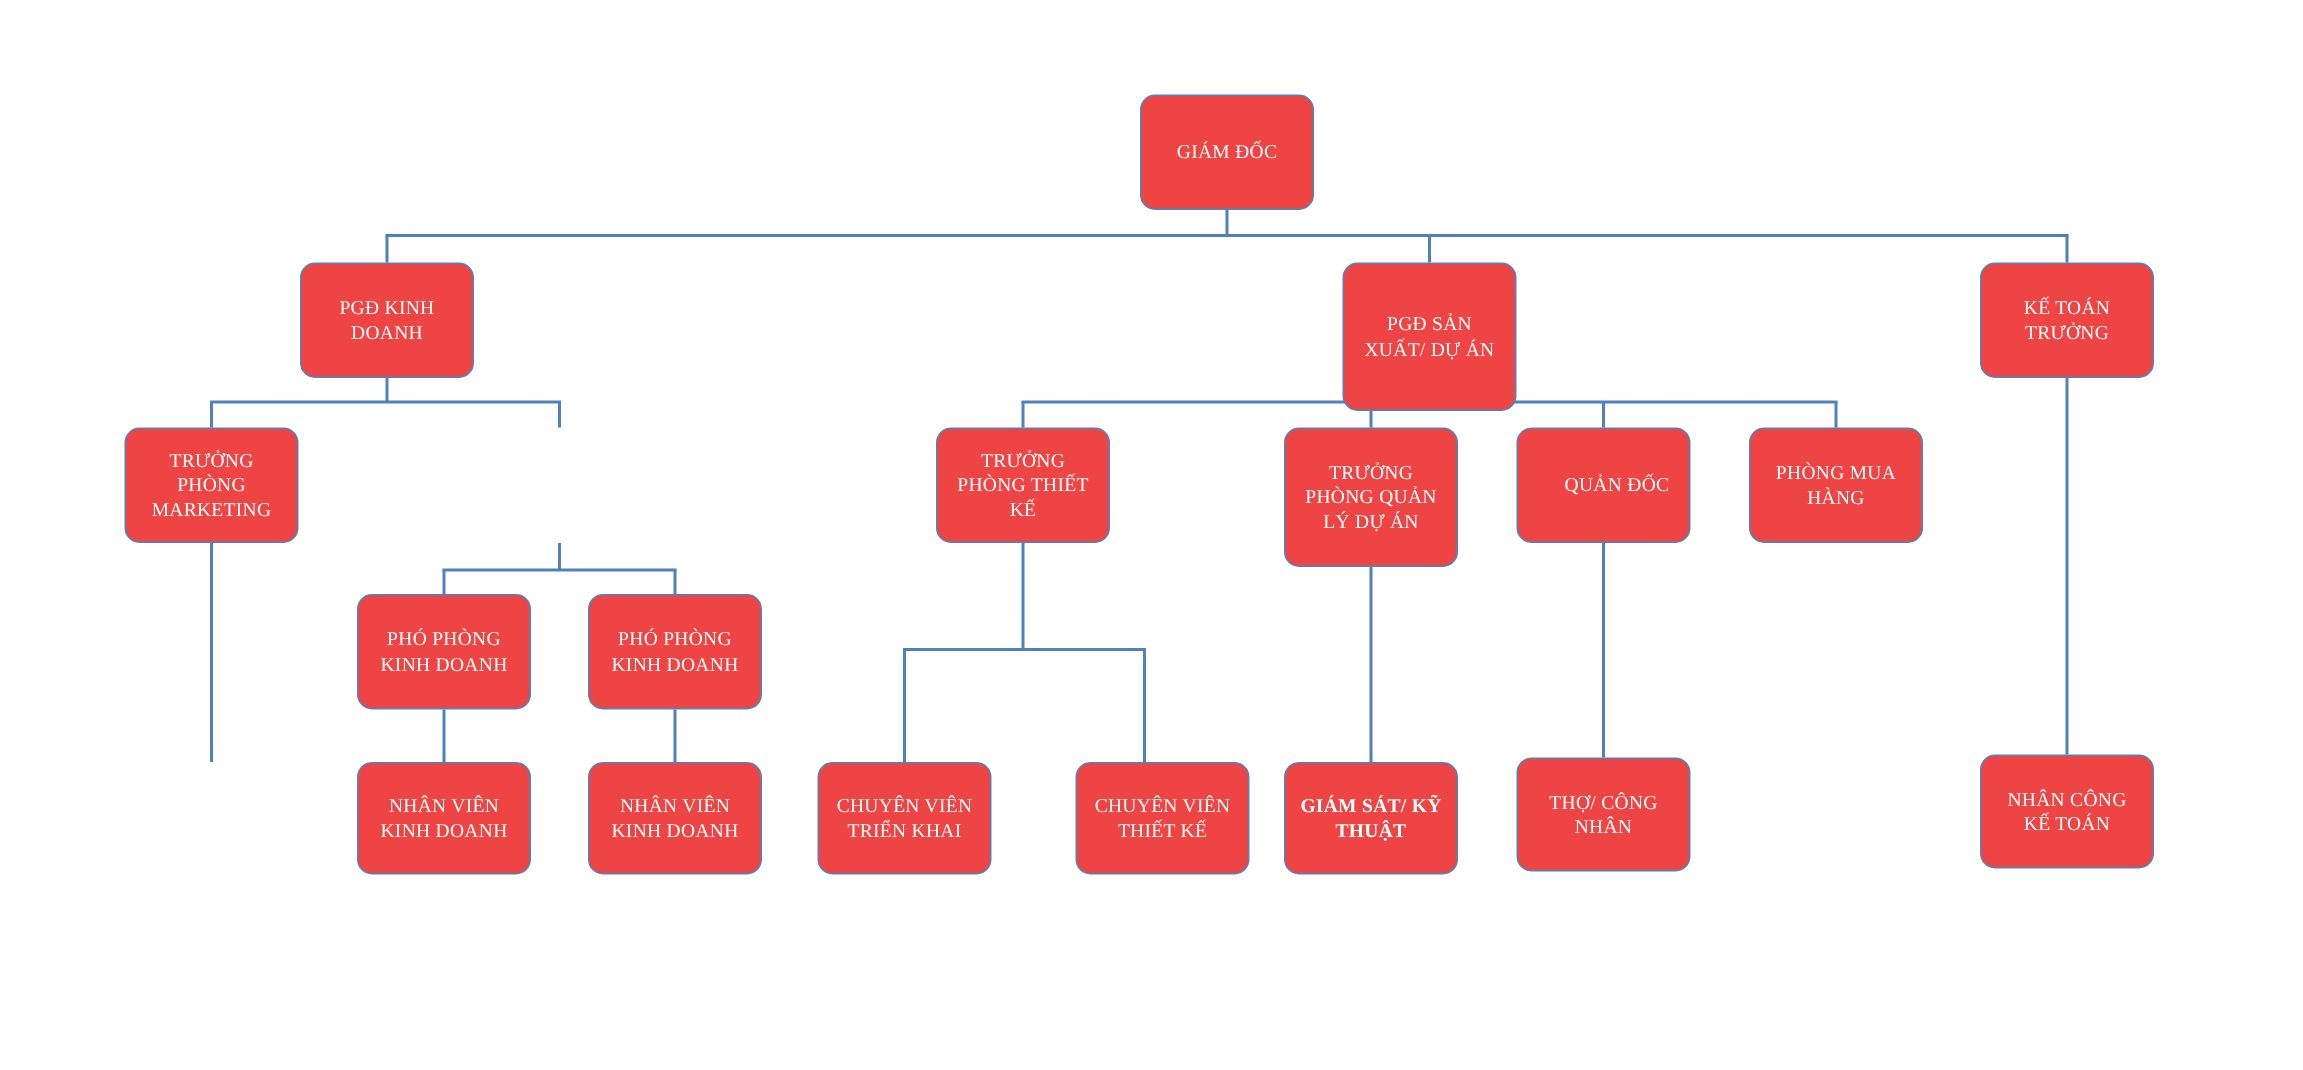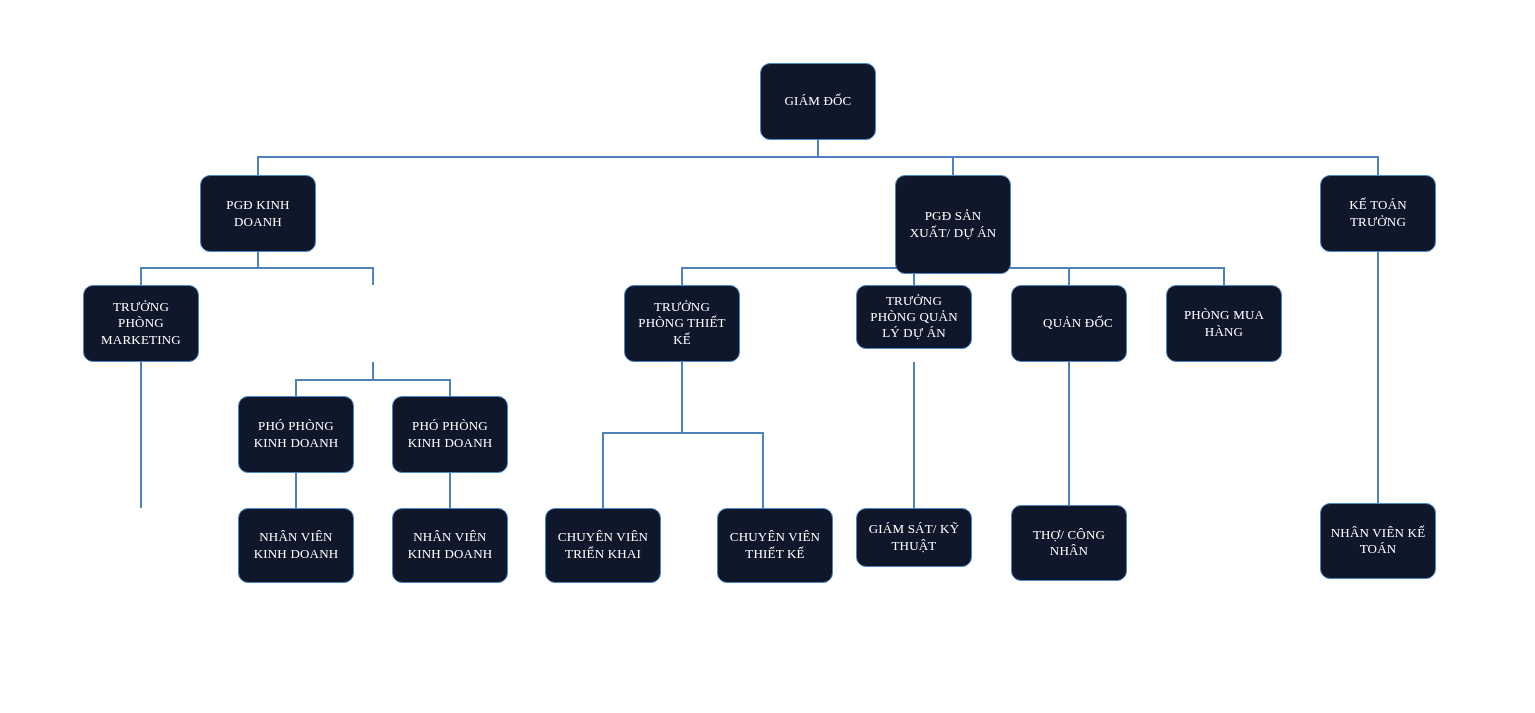--- a/index.html
+++ b/index.html
@@ -11,21 +11,21 @@
   .canvas {
     position: relative;
     width: 1535px;
     height: 713px;
     background: #ffffff;
     overflow: hidden;
   }
   .org-node {
     position: absolute;
     box-sizing: border-box;
-    background: #0f172a;
+    background: #ef4444;
     border: 1px solid #4a86c5;
     border-radius: 10px;
     color: #ffffff;
     display: flex;
     align-items: center;
     justify-content: center;
     text-align: center;
     font-size: 13px;
     line-height: 1.25;
     letter-spacing: 0.2px;
@@ -81,21 +81,21 @@
     </div>
     <div class="org-node" style="left: 1320px; top: 175px; width: 116px; height: 77px;">
       <span>KẾ TOÁN TRƯỞNG</span>
     </div>
     <div class="org-node" style="left: 83px; top: 285px; width: 116px; height: 77px;">
       <span>TRƯỞNG PHÒNG MARKETING</span>
     </div>
     <div class="org-node" style="left: 624px; top: 285px; width: 116px; height: 77px;">
       <span>TRƯỞNG PHÒNG THIẾT KẾ</span>
     </div>
-    <div class="org-node" style="left: 856px; top: 285px; width: 116px; height: 64px;">
+    <div class="org-node" style="left: 856px; top: 285px; width: 116px; height: 93px;">
       <span>TRƯỞNG PHÒNG QUẢN LÝ DỰ ÁN</span>
     </div>
     <div class="org-node" style="left: 1011px; top: 285px; width: 116px; height: 77px; padding-left: 25px;">
       <span>QUẢN ĐỐC</span>
     </div>
     <div class="org-node" style="left: 1166px; top: 285px; width: 116px; height: 77px;">
       <span>PHÒNG MUA HÀNG</span>
     </div>
     <div class="org-node" style="left: 238px; top: 396px; width: 116px; height: 77px;">
       <span>PHÓ PHÒNG KINH DOANH</span>
@@ -108,22 +108,22 @@
     </div>
     <div class="org-node" style="left: 392px; top: 508px; width: 116px; height: 75px;">
       <span>NHÂN VIÊN KINH DOANH</span>
     </div>
     <div class="org-node" style="left: 545px; top: 508px; width: 116px; height: 75px;">
       <span>CHUYÊN VIÊN TRIỂN KHAI</span>
     </div>
     <div class="org-node" style="left: 705px; top: 508px; width: 116px; height: 75px; margin-left: 12px;">
       <span>CHUYÊN VIÊN THIẾT KẾ</span>
     </div>
-    <div class="org-node" style="left: 856px; top: 508px; width: 116px; height: 59px;">
+    <div class="org-node" style="left: 856px; top: 508px; width: 116px; height: 75px; font-weight: bold;">
       <span>GIÁM SÁT/ KỸ THUẬT</span>
     </div>
     <div class="org-node" style="left: 1011px; top: 505px; width: 116px; height: 76px;">
       <span>THỢ/ CÔNG NHÂN</span>
     </div>
     <div class="org-node" style="left: 1320px; top: 503px; width: 116px; height: 76px;">
-      <span>NHÂN VIÊN KẾ TOÁN</span>
+      <span>NHÂN CÔNG KẾ TOÁN</span>
     </div>
   </div>
 
 </body></html>

